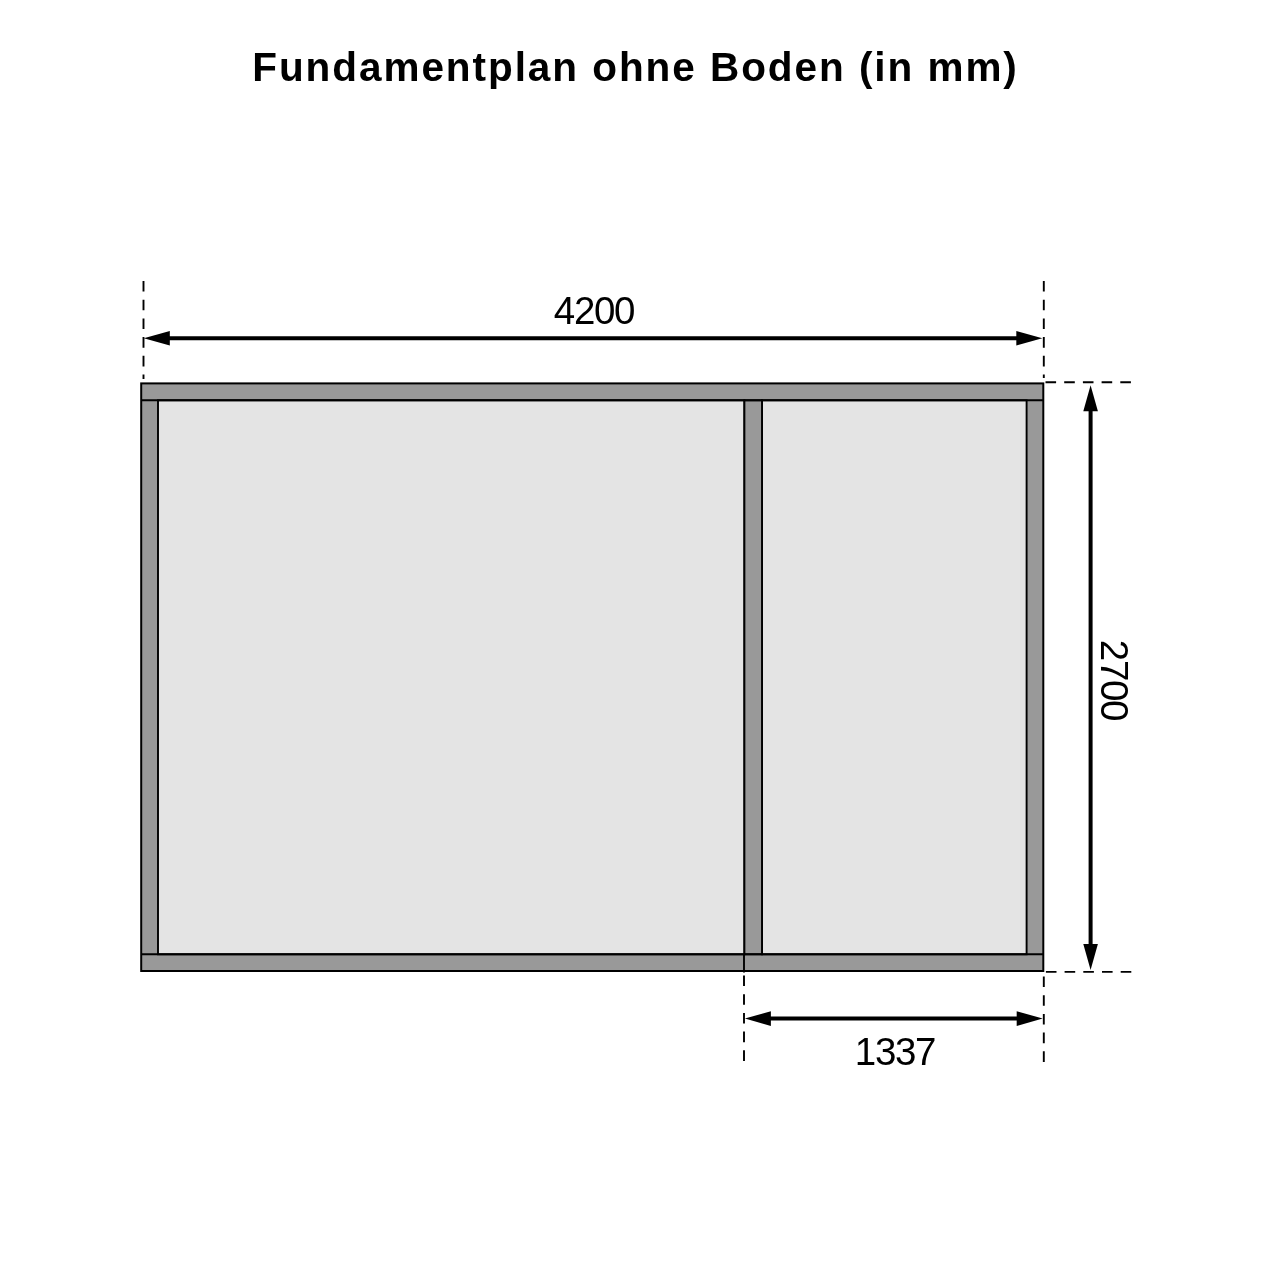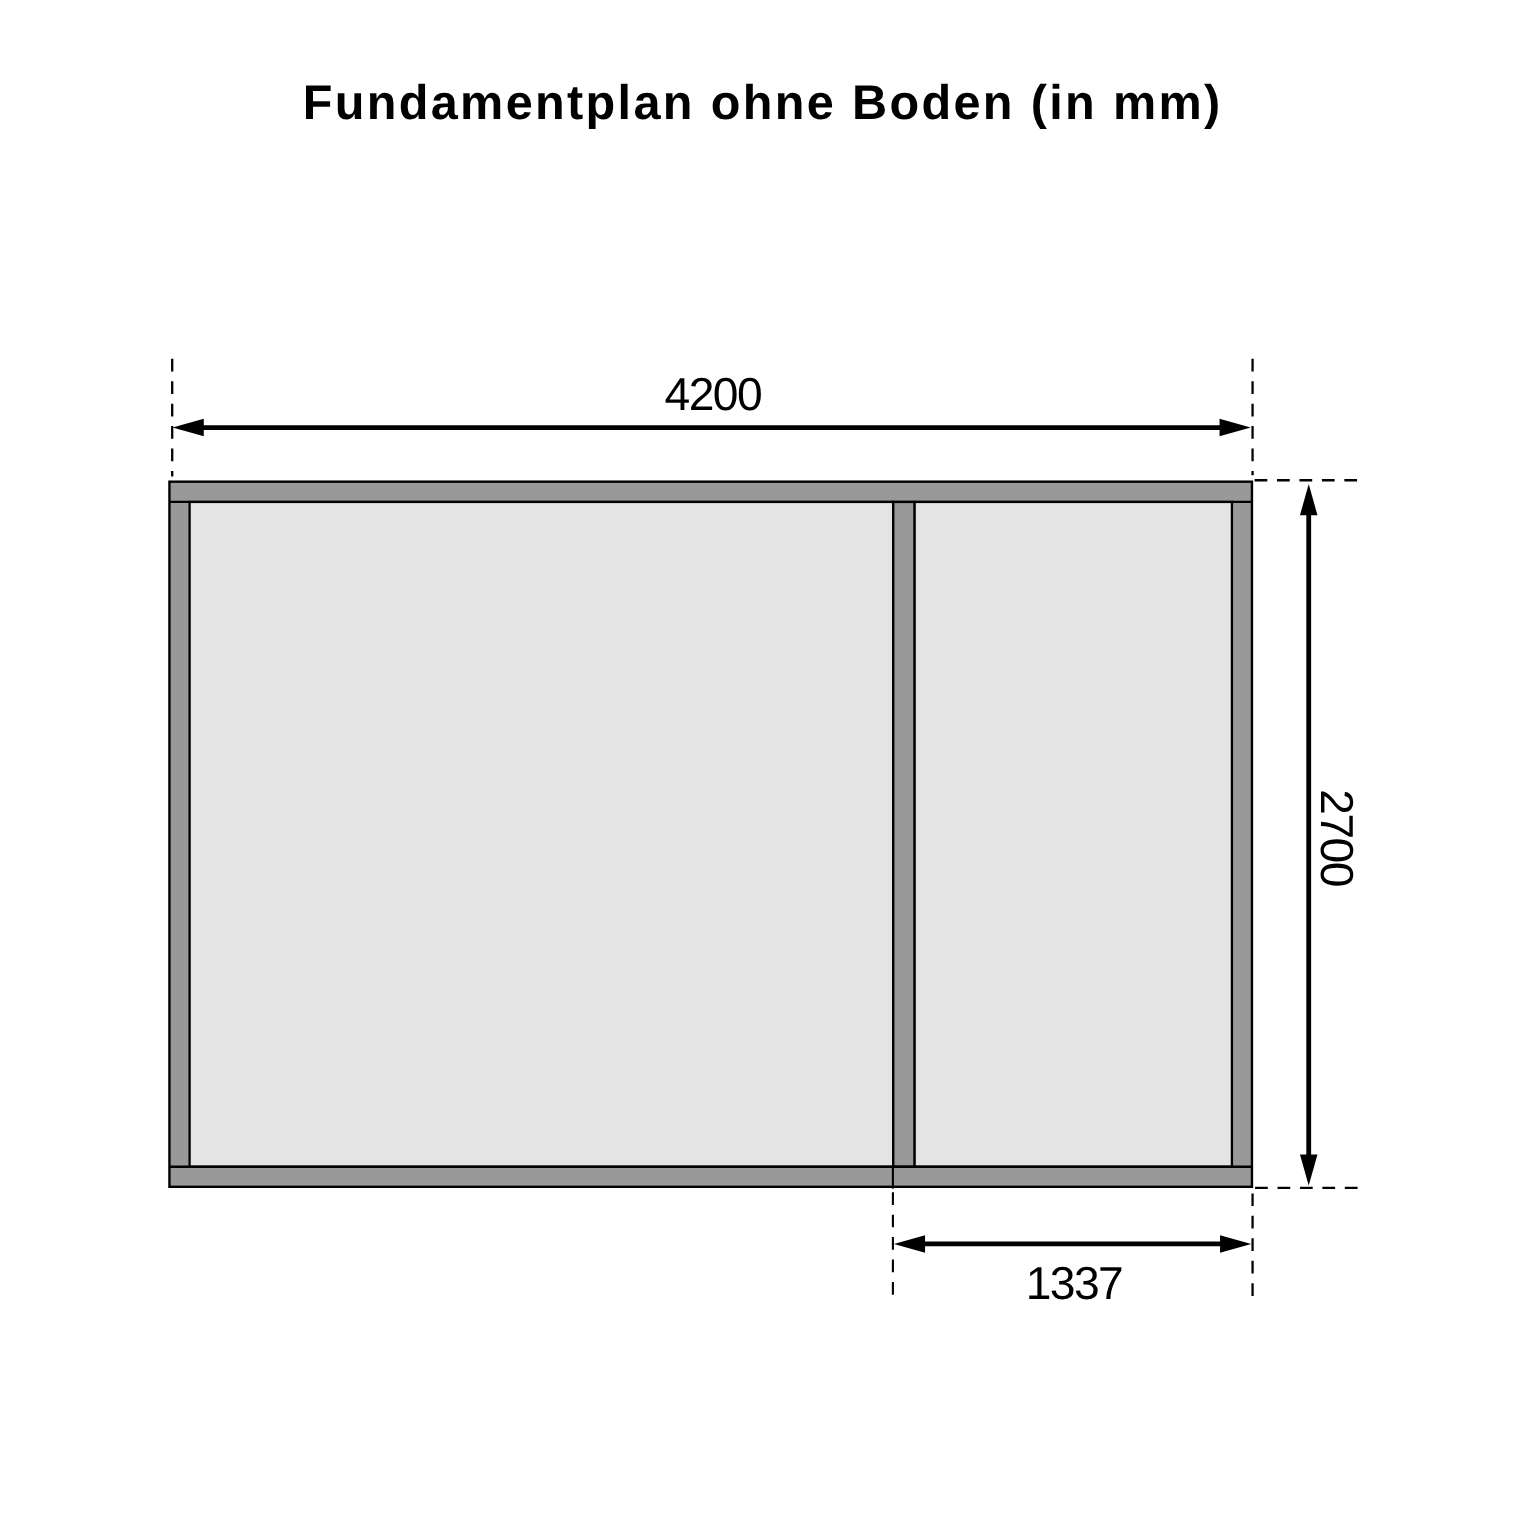--- a/index.html
+++ b/index.html
@@ -1,16 +1,16 @@
 <!DOCTYPE html>
 <html><head>
 <meta charset="utf-8">
 <style>
   html,body{margin:0;padding:0;background:#ffffff;}
-  .page{width:1280px;height:1176px;position:relative;background:#ffffff;overflow:hidden;transform:translateZ(0);margin-top:18px;}
+  .page{width:1280px;height:1176px;position:relative;background:#ffffff;overflow:hidden;transform:translateZ(0);}
   svg{display:block;}
   text{font-family:"Liberation Sans", sans-serif;fill:#000;}
 </style>
 </head>
 <body>
 <div class="page">
 <svg width="1280" height="1280" viewBox="0 0 1280 1280">
 <g style="will-change:transform">
 
   <text x="635.5" y="81.3" font-size="40.5" font-weight="bold" text-anchor="middle" letter-spacing="1.95">Fundamentplan ohne Boden (in mm)</text>

